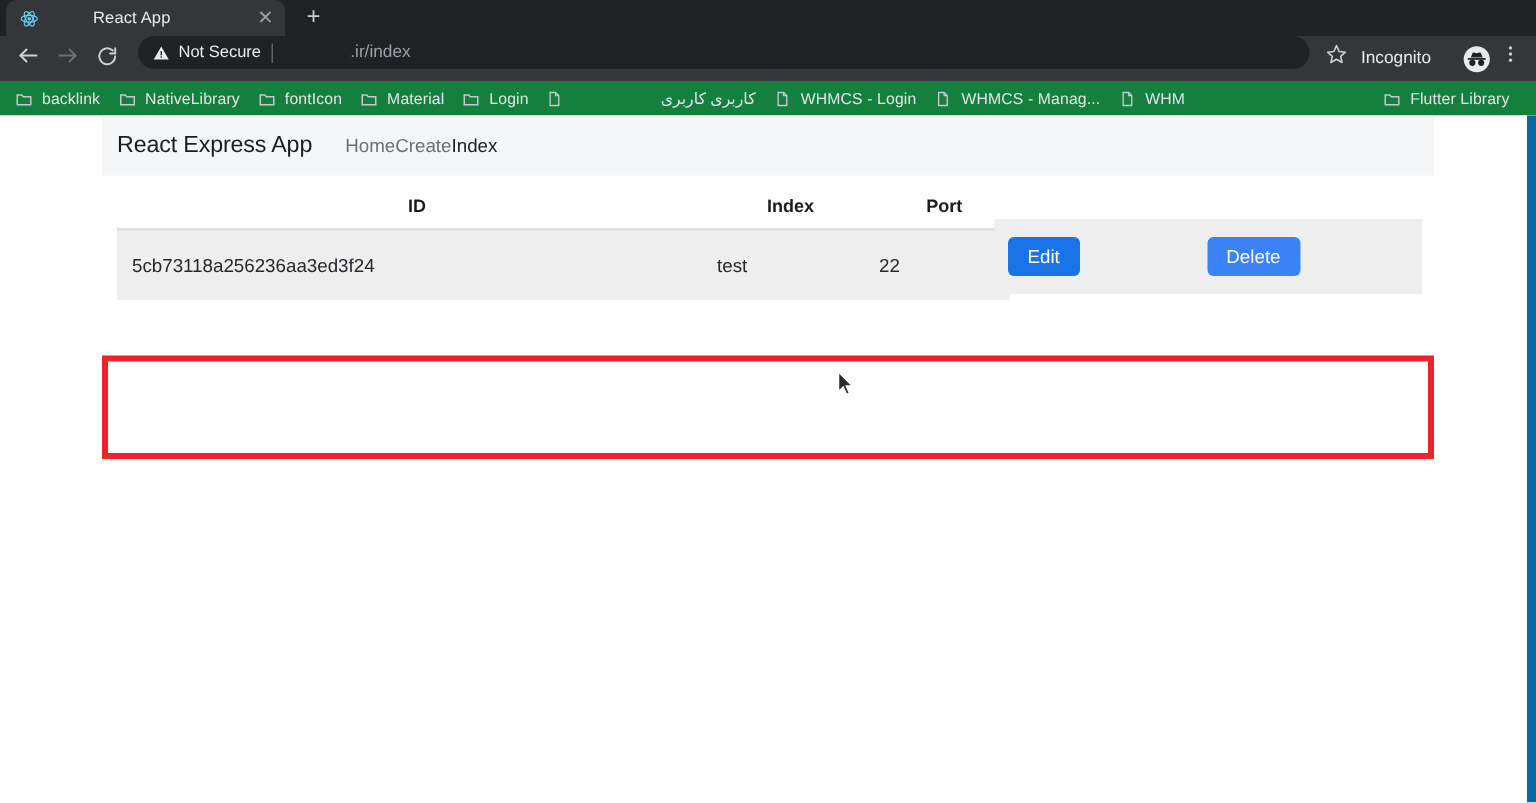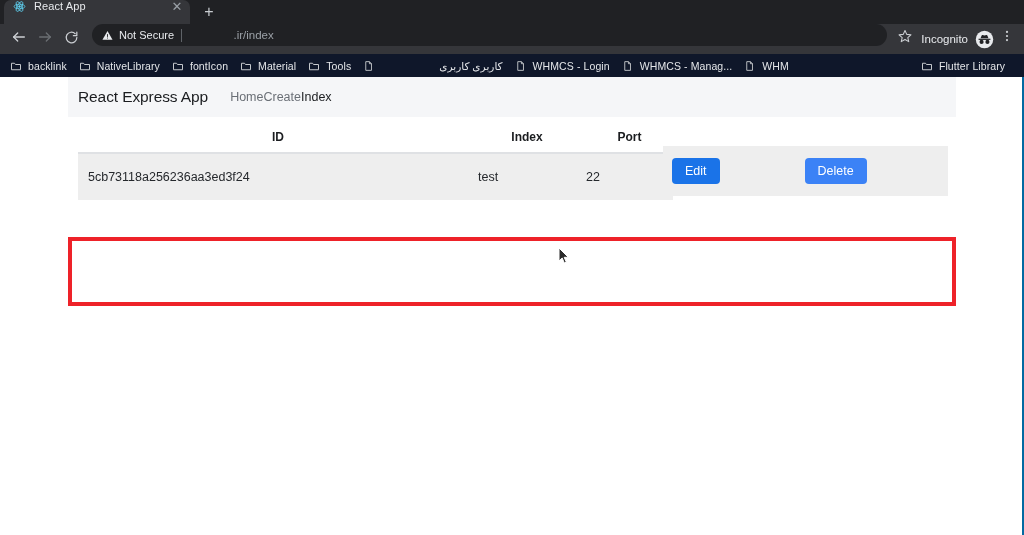--- a/index.html
+++ b/index.html
@@ -34,23 +34,24 @@
     padding-left: 4px;
     flex: 0 0 24px;
   }
 
   .tab {
     height: 24px;
     width: 186px;
     background: #35363a;
     border-radius: 7px 7px 0 0;
     display: flex;
-    align-items: flex-start;
+    align-items: center;
     padding: 0 6px 0 9px;
     position: relative;
+    gap: 28px;
   }
 
   .tab-favicon {
     width: 13px;
     height: 13px;
     flex: 0 0 13px;
     margin-right: 8px;
     display: flex;
     align-items: center;
     justify-content: center;
@@ -165,39 +166,39 @@
 
   .incognito-wrap {
     display: flex;
     align-items: center;
     margin-left: 4px;
     flex: 0 0 auto;
   }
   .incognito-label {
     font-size: 11.5px;
     color: #e8eaed;
-    margin-right: 6px;
+    margin-right: 20px;
   }
   .incognito-icon {
     width: 20px; height: 20px;
     display: flex; align-items: center; justify-content: center;
   }
 
   .menu-btn {
     width: 22px; height: 24px; flex: 0 0 22px;
     display: flex; align-items: center; justify-content: center;
     color: #cdd0d4;
     margin-left: 2px;
   }
 
   
   .bookmarks {
     height: 23px;
     flex: 0 0 23px;
-    background: #0f172a;
+    background: #15803d;
     display: flex;
     align-items: center;
     padding: 0 4px;
     position: relative;
   }
 
   .bm {
     display: flex;
     align-items: center;
     height: 19px;
@@ -220,21 +221,21 @@
   .bm.rtl .bm-label { direction: rtl; }
   .bm-spacer-a { width: 46px; flex: 0 0 46px; }
   .bm-spacer-b { width: 120px; flex: 0 0 120px; }
 
   
   .viewport {
     flex: 1;
     background: #ffffff;
     position: relative;
     overflow: hidden;
-    border-right: 2px solid #0369a1;
+    border-right: 6px solid #0369a1;
   }
 
   .page-inner {
     position: absolute;
     left: 68px;
     top: 0;
     width: 888px;
   }
 
   .navbar {
@@ -459,21 +460,21 @@
           </svg>
       </span>
       <span class="bm-label">Material</span>
     </div>
     <div class="bm">
       <span class="bm-ico">
         <svg width="12" height="12" viewBox="0 0 24 24" fill="none" stroke="currentColor" stroke-width="2">
             <path d="M3 6.5h6l2 2.5h10v10.5H3z"></path>
           </svg>
       </span>
-      <span class="bm-label">Tools</span>
+      <span class="bm-label">Login</span>
     </div>
     <div class="bm">
       <span class="bm-ico">
         <svg width="11" height="12" viewBox="0 0 24 24" fill="none" stroke="currentColor" stroke-width="2">
             <path d="M6 2.5h8l4.5 4.5v14.5H6z"></path>
             <path d="M14 2.5V7h4.5"></path>
           </svg>
       </span>
       <span class="bm-label"></span>
     </div>

